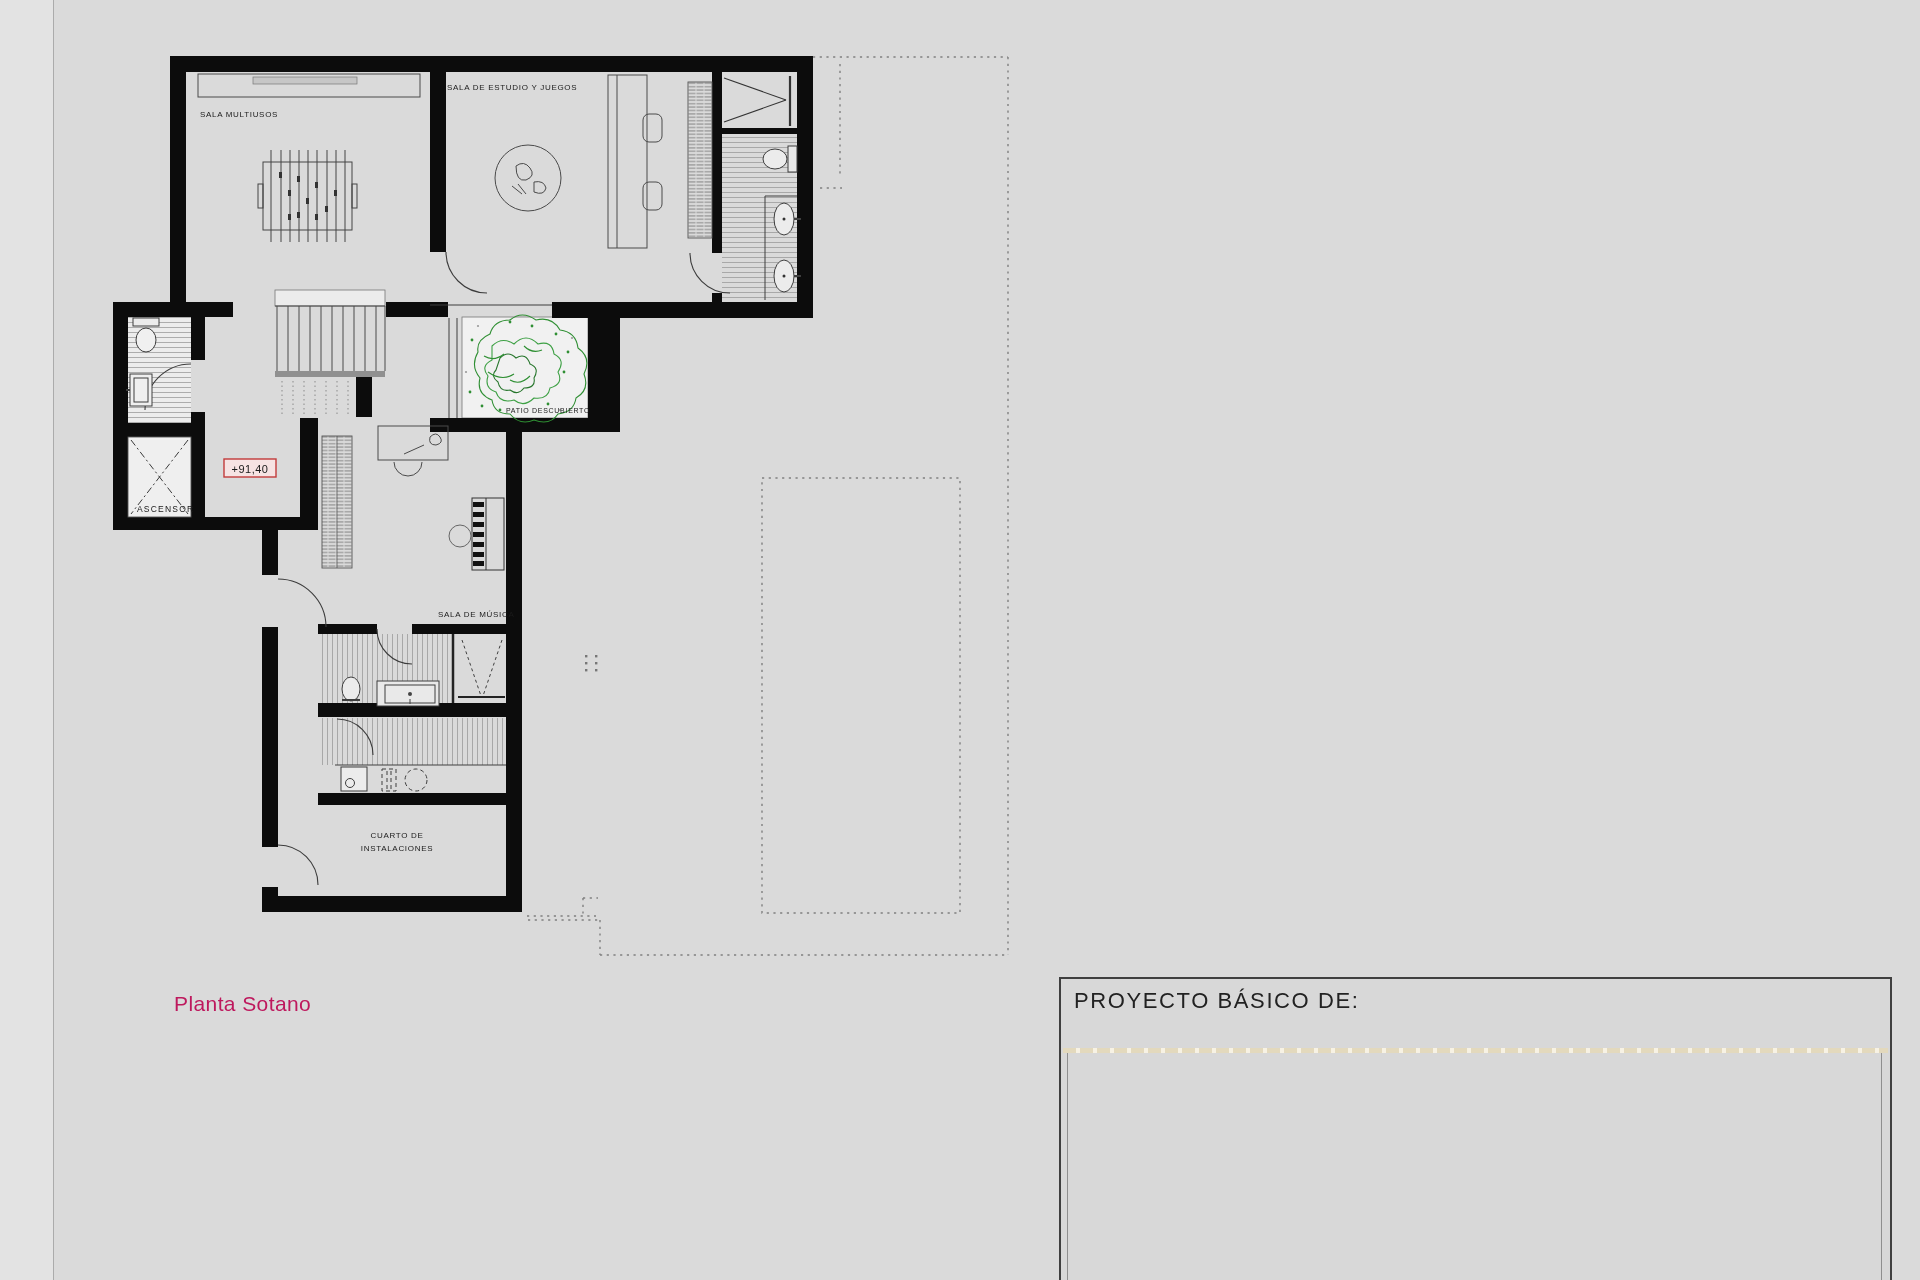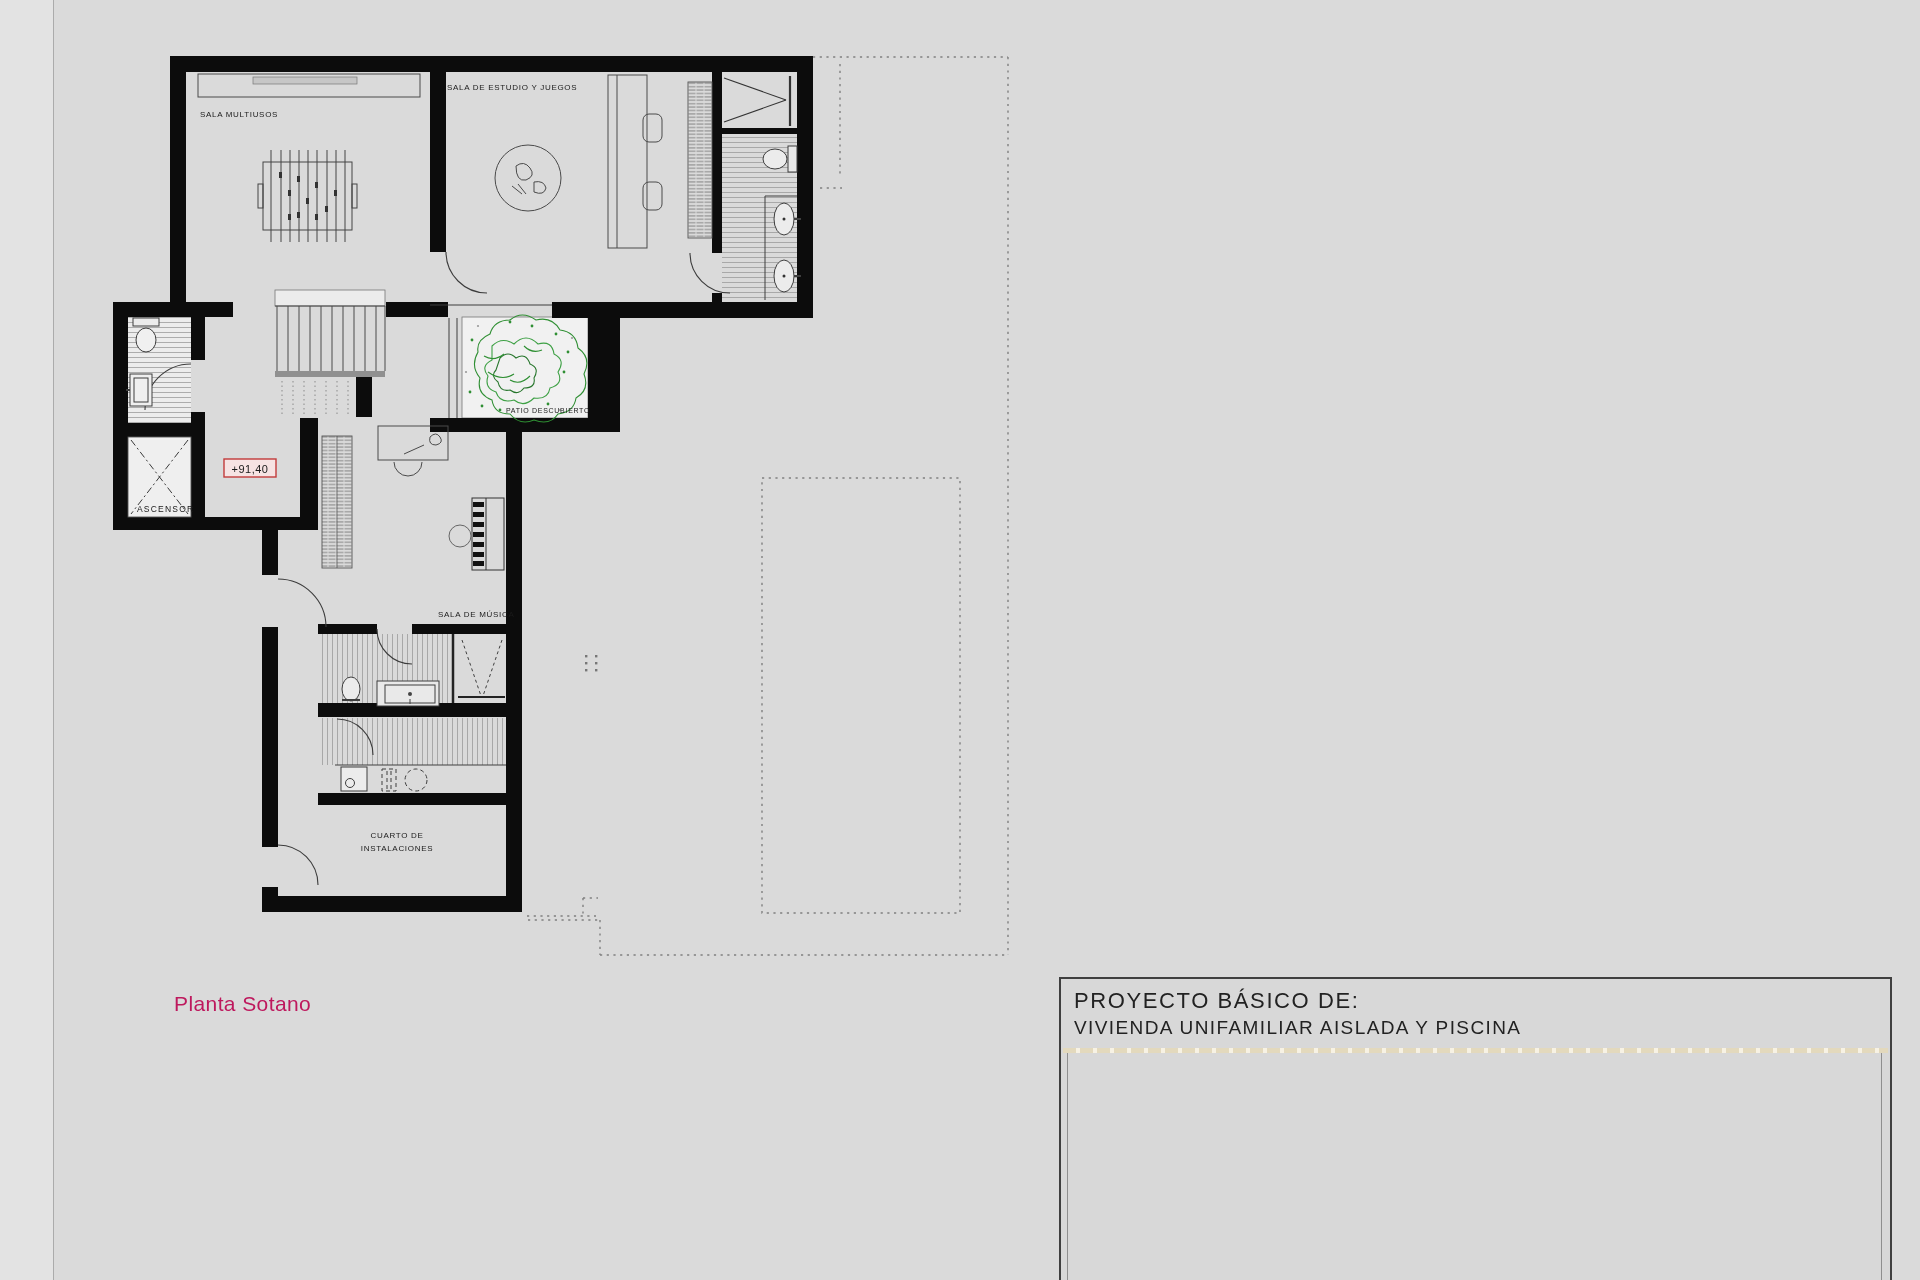--- a/index.html
+++ b/index.html
@@ -322,17 +322,16 @@
       <text x="438" y="617">SALA DE MÚSICA</text>
       <text x="397" y="838" text-anchor="middle">CUARTO DE</text>
       <text x="397" y="851" text-anchor="middle">INSTALACIONES</text>
     </g>
   </svg>
 
   <div class="caption">Planta Sotano</div>
 
   <div class="title-block">
     <div class="tb-line1">PROYECTO BÁSICO DE:</div>
-    <div class="tb-line2">VIVIENDA UNIFAMILIAR AISLADA Y PISCINA</div>
     <div class="tb-separator"></div>
     <div class="tb-panel"></div>
   </div>
 </div>
 
 </body></html>

